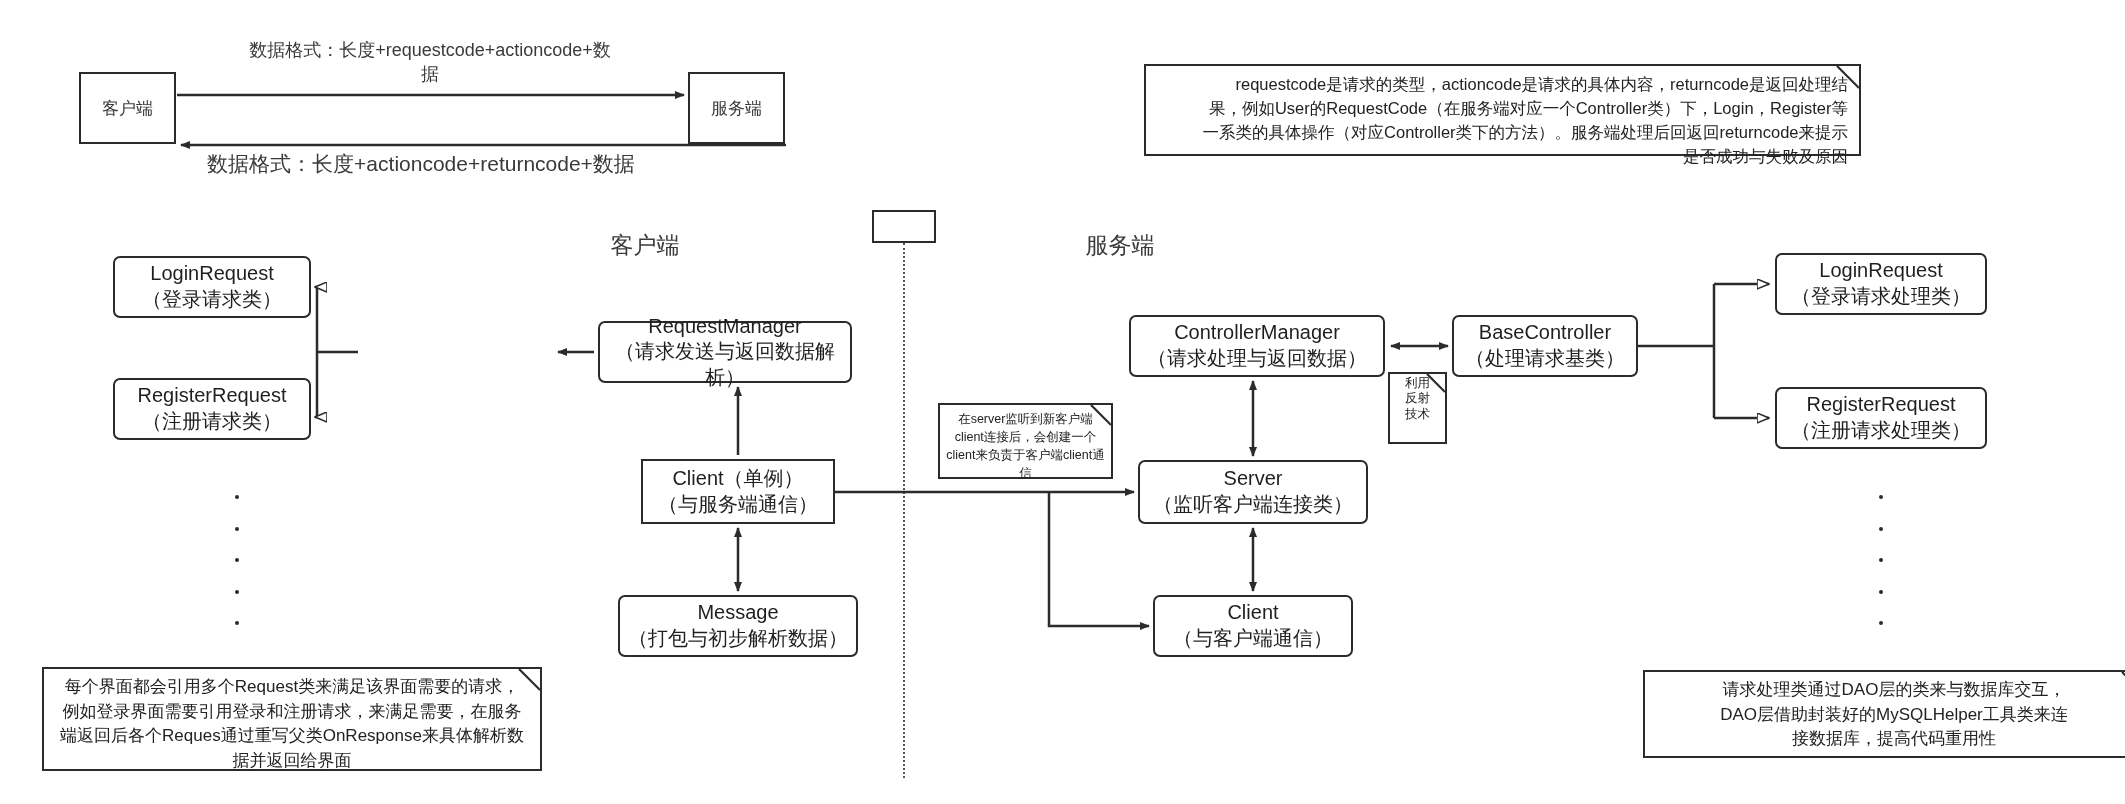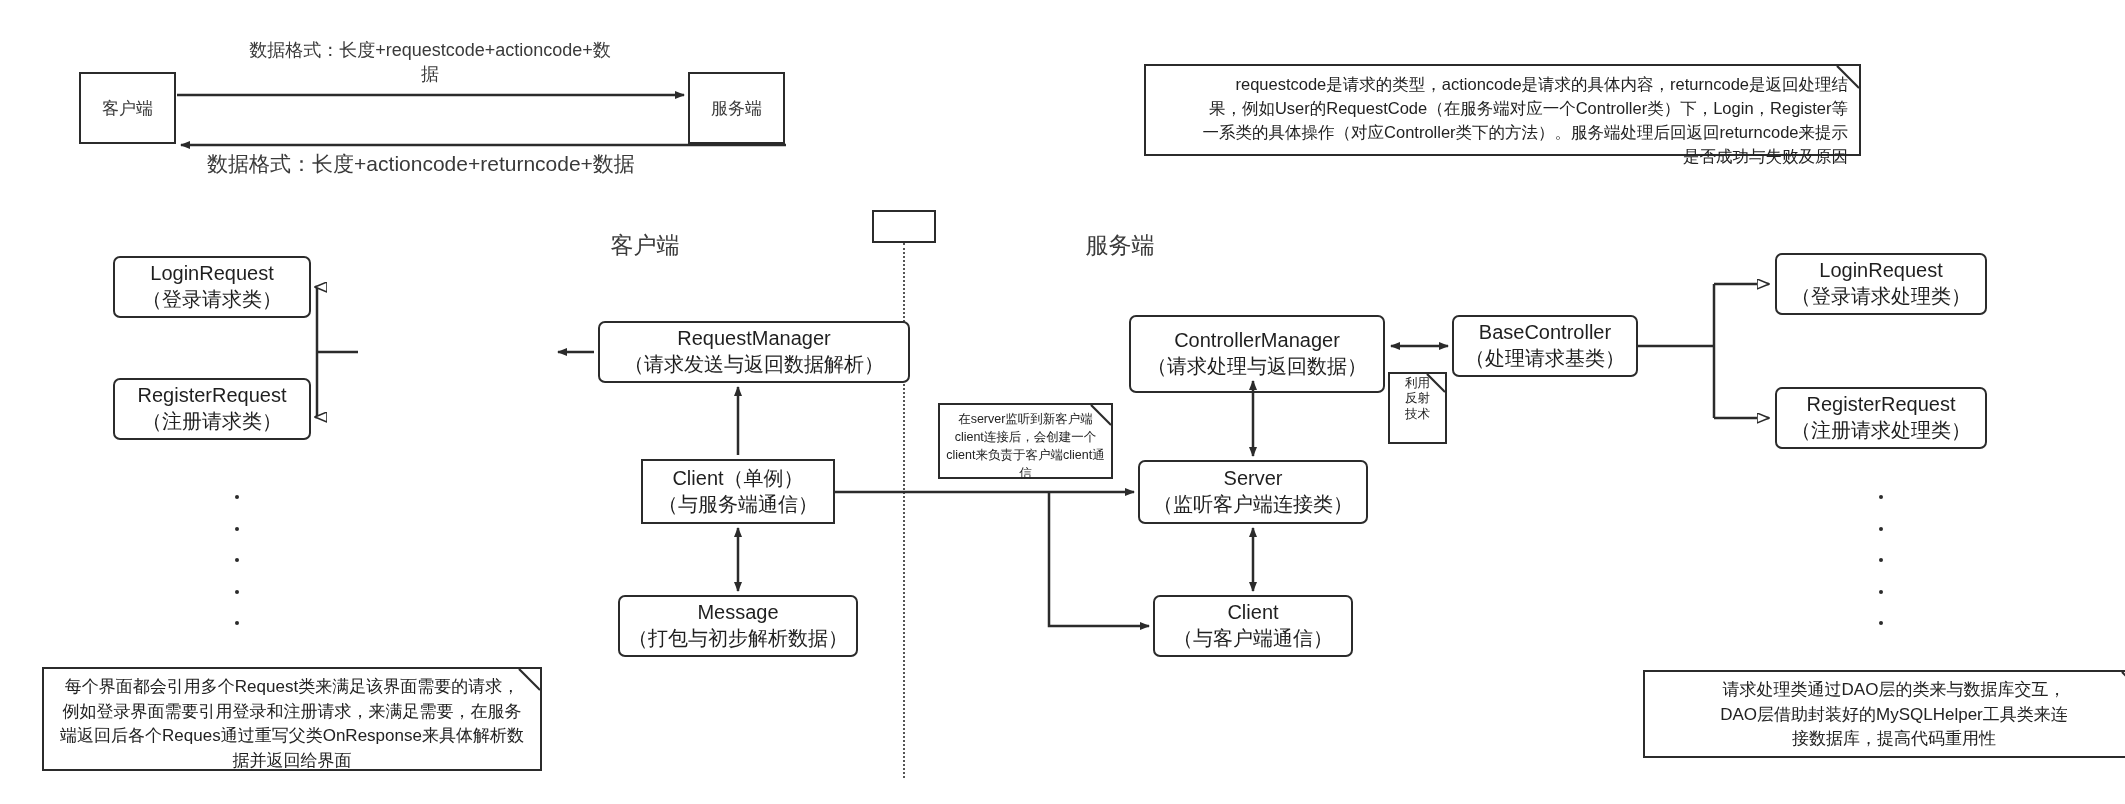--- a/index.html
+++ b/index.html
@@ -146,21 +146,21 @@
     <span class="l1">LoginRequest</span>
     <span class="l2">（登录请求类）</span>
   </div>
 
   <div class="node rounded abs" style="left:113px; top:378px; width:198px; height:62px; font-size:20px;">
     <span class="l1">RegisterRequest</span>
     <span class="l2">（注册请求类）</span>
   </div>
 
 
-  <div class="node rounded abs" style="left:598px; top:321px; width:312px; height:62px; font-size:20px;">
+  <div class="node rounded abs" style="left:598px; top:321px; width:254px; height:62px; font-size:20px;">
     <span class="l1">RequestManager</span>
     <span class="l2">（请求发送与返回数据解析）</span>
   </div>
 
   <div class="node abs" style="left:641px; top:459px; width:194px; height:65px; font-size:20px;">
     <span class="l1">Client（单例）</span>
     <span class="l2">（与服务端通信）</span>
   </div>
 
   <div class="node rounded abs" style="left:618px; top:595px; width:240px; height:62px; font-size:20px;">
@@ -169,21 +169,21 @@
   </div>
 
   <div class="dots" style="left:233px; top:495px; width:8px; height:130px;">
     <i></i>
       <i></i>
       <i></i>
       <i></i>
       <i></i>
   </div>
 
-  <div class="node rounded abs" style="left:1129px; top:315px; width:256px; height:78px; font-size:20px;">
+  <div class="node rounded abs" style="left:1129px; top:315px; width:256px; height:62px; font-size:20px;">
     <span class="l1">ControllerManager</span>
     <span class="l2">（请求处理与返回数据）</span>
   </div>
 
   <div class="node rounded abs" style="left:1452px; top:315px; width:186px; height:62px; font-size:20px;">
     <span class="l1">BaseController</span>
     <span class="l2">（处理请求基类）</span>
   </div>
 
   <div class="node rounded abs" style="left:1138px; top:460px; width:230px; height:64px; font-size:20px;">

